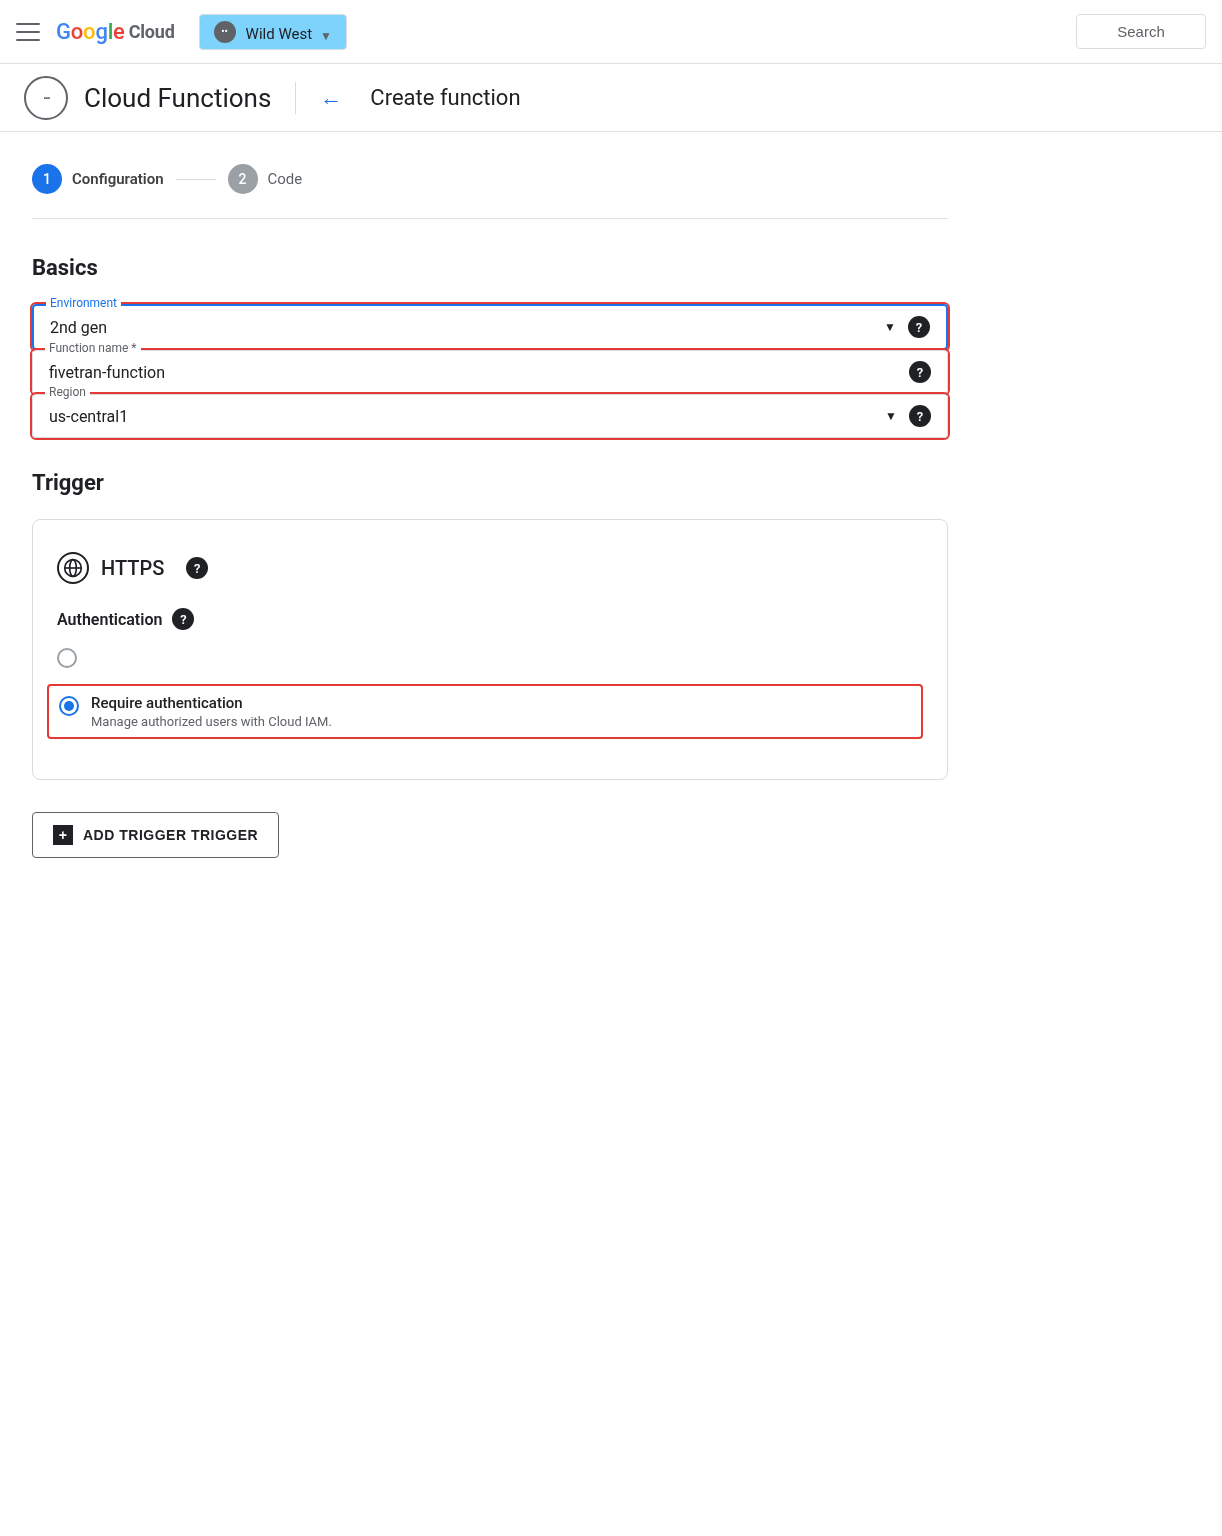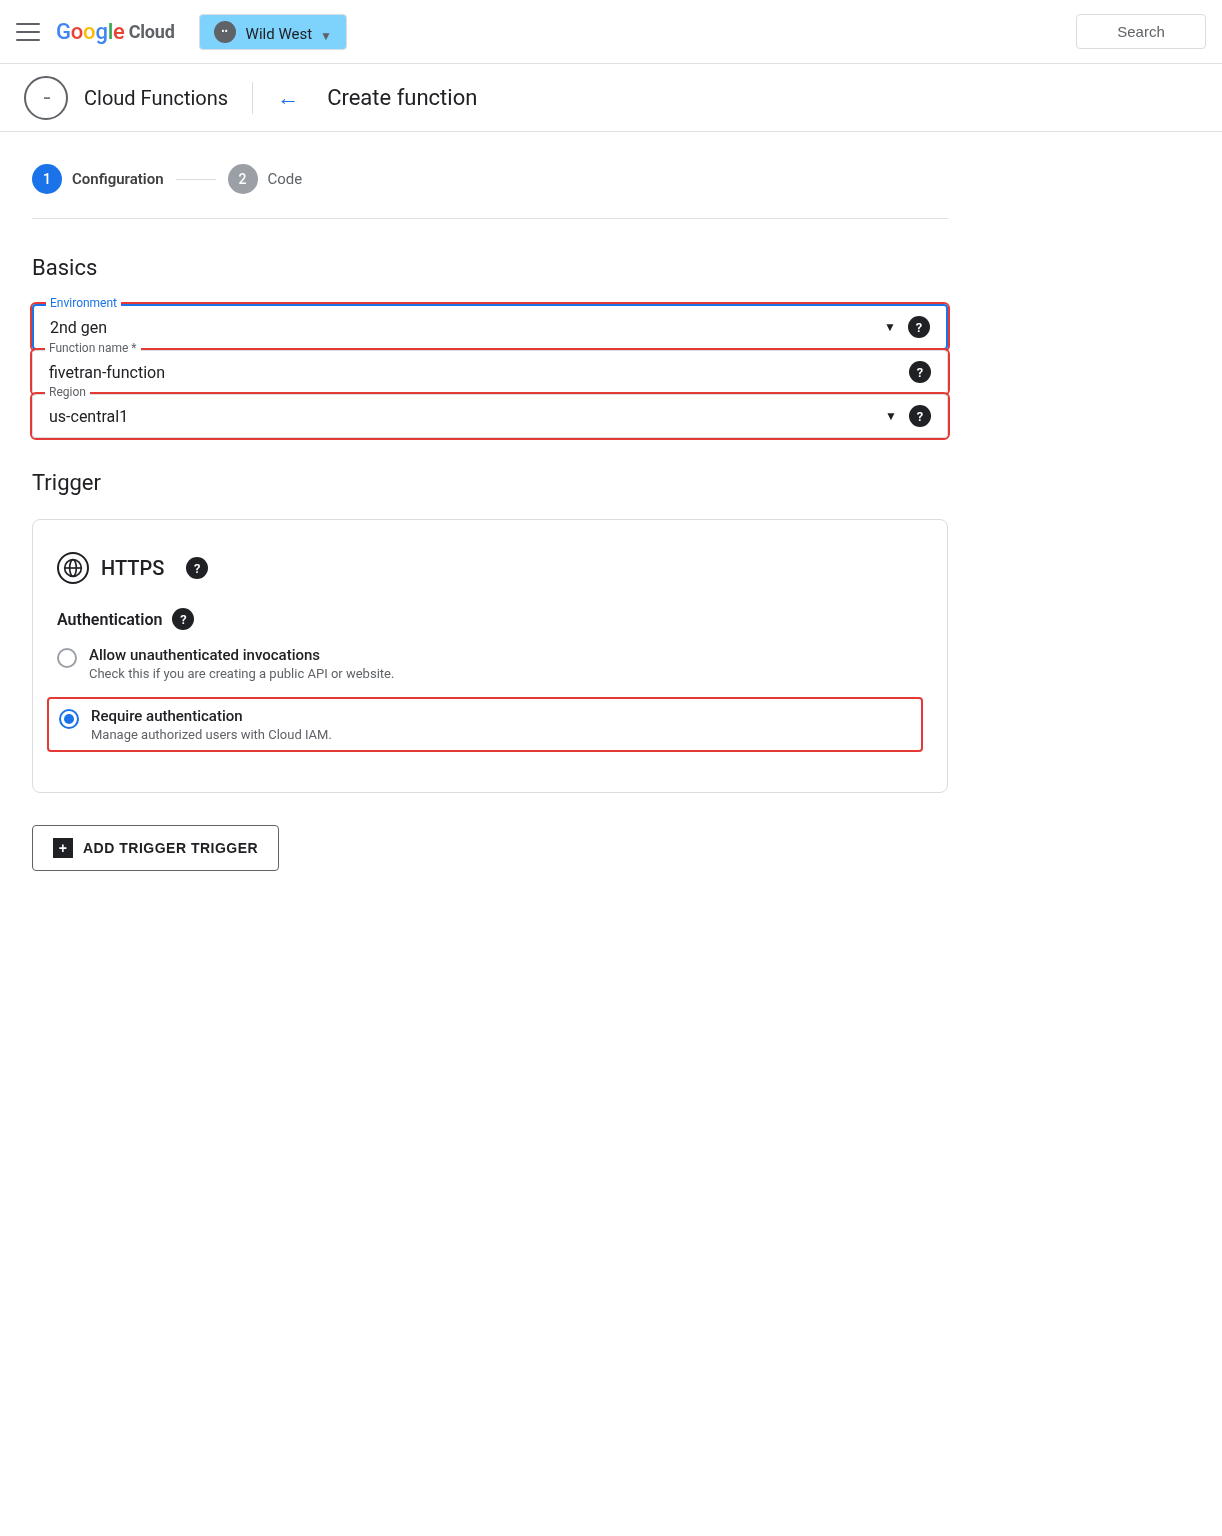--- a/index.html
+++ b/index.html
@@ -124,21 +124,21 @@
       display: flex;
       align-items: center;
       justify-content: center;
       margin-right: 16px;
       color: #5f6368;
       font-size: 14px;
       font-weight: bold;
       letter-spacing: -1px;
     }
     .service-name {
-      font-size: 20px;
+      font-size: 26px;
       font-weight: 400;
       color: #202124;
       margin-right: 24px;
     }
     .sub-header-divider {
       width: 1px;
       height: 32px;
       background: #dadce0;
       margin-right: 24px;
     }
@@ -209,21 +209,21 @@
     .step-connector {
       width: 40px;
       height: 1px;
       background: #dadce0;
       margin: 0 12px;
     }
 
     
     .section-title {
       font-size: 22px;
-      font-weight: 400;
+      font-weight: 700;
       color: #202124;
       margin-bottom: 24px;
     }
 
     
     .form-field {
       position: relative;
       border-radius: 4px;
     }
     .form-field.highlighted {
@@ -499,24 +499,20 @@
       </div>
 
       <div>
         <div class="auth-section-title">
           <span>Authentication</span>
           <div class="help-icon" style="margin-left:10px;">?</div>
         </div>
 
         <div class="radio-option">
           <div class="radio-btn"></div>
-          <div>
-            <div class="radio-text-label">Allow unauthenticated invocations</div>
-            <div class="radio-text-desc">Check this if you are creating a public API or website.</div>
-          </div>
         </div>
 
         <div class="radio-option highlighted-option">
           <div class="radio-btn selected"></div>
           <div>
             <div class="radio-text-label">Require authentication</div>
             <div class="radio-text-desc">Manage authorized users with Cloud IAM.</div>
           </div>
         </div>
       </div>

